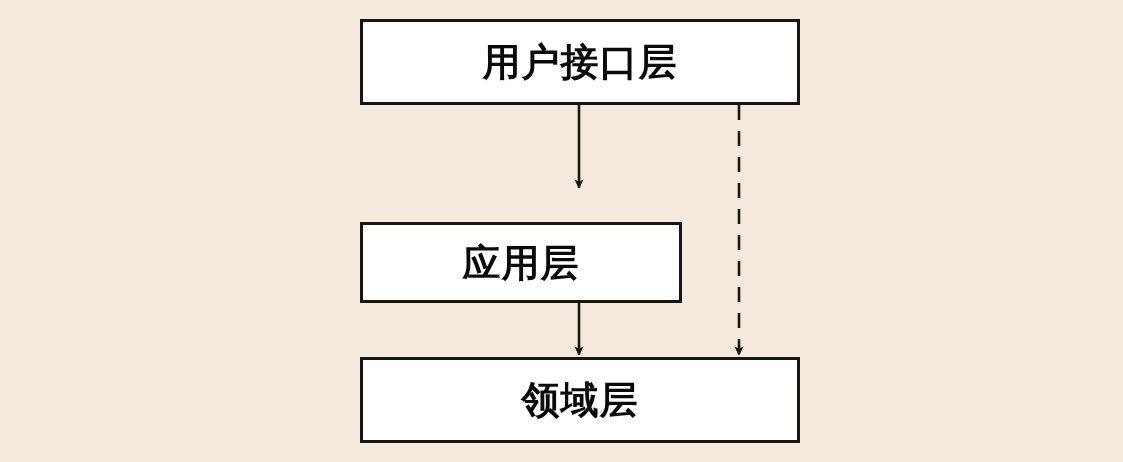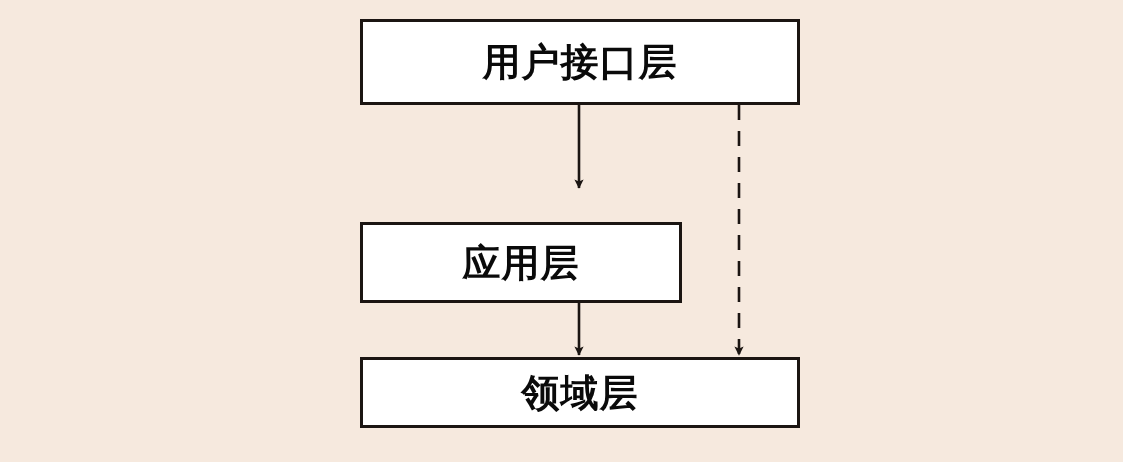--- a/index.html
+++ b/index.html
@@ -91,17 +91,17 @@
   </svg>
 
   <div class="layer-node" id="node-ui" style="left: 360px; top: 19px; width: 440px; height: 86px; background: rgb(255, 255, 255); border-color: rgb(27, 21, 18);">
     <span class="layer-label">用户接口层</span>
   </div>
 
   <div class="layer-node" id="node-app" style="left: 360px; top: 190px; width: 322px; height: 81px; background: rgb(255, 255, 255); border-color: rgb(27, 21, 18);">
     <span class="layer-label">应用层</span>
   </div>
 
-  <div class="layer-node" id="node-domain" style="left: 360px; top: 357px; width: 440px; height: 71px; background: rgb(255, 255, 255); border-color: rgb(27, 21, 18);">
+  <div class="layer-node" id="node-domain" style="left: 360px; top: 357px; width: 440px; height: 86px; background: rgb(255, 255, 255); border-color: rgb(27, 21, 18);">
     <span class="layer-label">领域层</span>
   </div>
 
 </div>
 
 </body></html>

